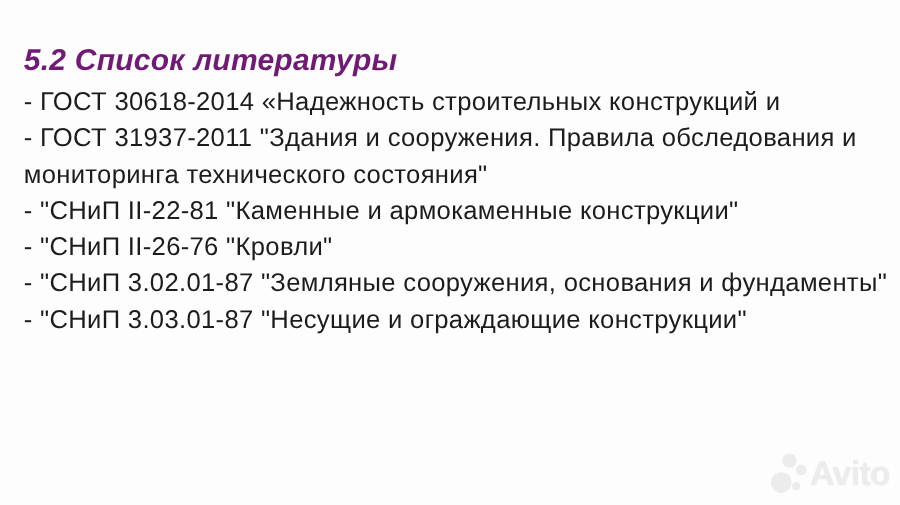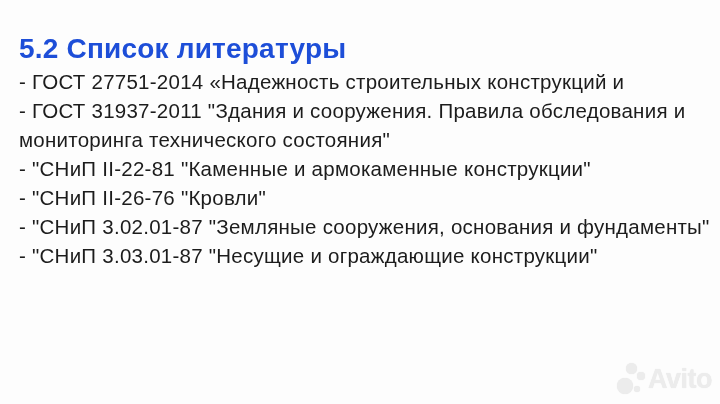--- a/index.html
+++ b/index.html
@@ -16,26 +16,27 @@
     overflow: hidden;
   }
   .content {
     position: absolute;
     top: 34px;
     left: 19px;
     right: 4px;
     color: #1c1c1c;
   }
   .heading {
-    font-size: 28px;
+    font-size: 24px;
     font-weight: bold;
     line-height: 30px;
     letter-spacing: 0.2px;
     margin-bottom: 3px;
-    color: #1d4ed8;
+    color: #701a75;
+    font-style: italic;
   }
   .ref-line {
     font-size: 20.5px;
     line-height: 29px;
     letter-spacing: 0.25px;
     white-space: nowrap;
     color: #1c1c1c;
   }
   
   .watermark {
@@ -72,21 +73,21 @@
   }
 </style>
 </head>
 <body>
 
 <div class="page">
 
   <div class="content">
     <div class="heading">5.2 Список литературы</div>
 
-    <div class="ref-line">- ГОСТ 27751-2014 «Надежность строительных конструкций и</div>
+    <div class="ref-line">- ГОСТ 30618-2014 «Надежность строительных конструкций и</div>
     <div class="ref-line">- ГОСТ 31937-2011 "Здания и сооружения. Правила обследования и</div>
     <div class="ref-line">мониторинга технического состояния"</div>
     <div class="ref-line">- "СНиП II-22-81 "Каменные и армокаменные конструкции"</div>
     <div class="ref-line">- "СНиП II-26-76 "Кровли"</div>
     <div class="ref-line">- "СНиП 3.02.01-87 "Земляные сооружения, основания и фундаменты"</div>
     <div class="ref-line">- "СНиП 3.03.01-87 "Несущие и ограждающие конструкции"</div>
   </div>
 
   <div class="watermark">
     <div class="wm-dots">

